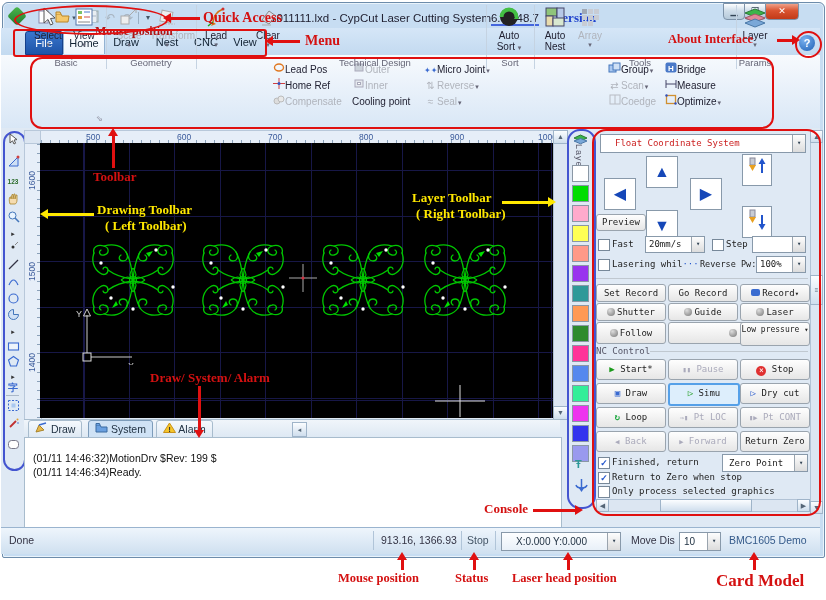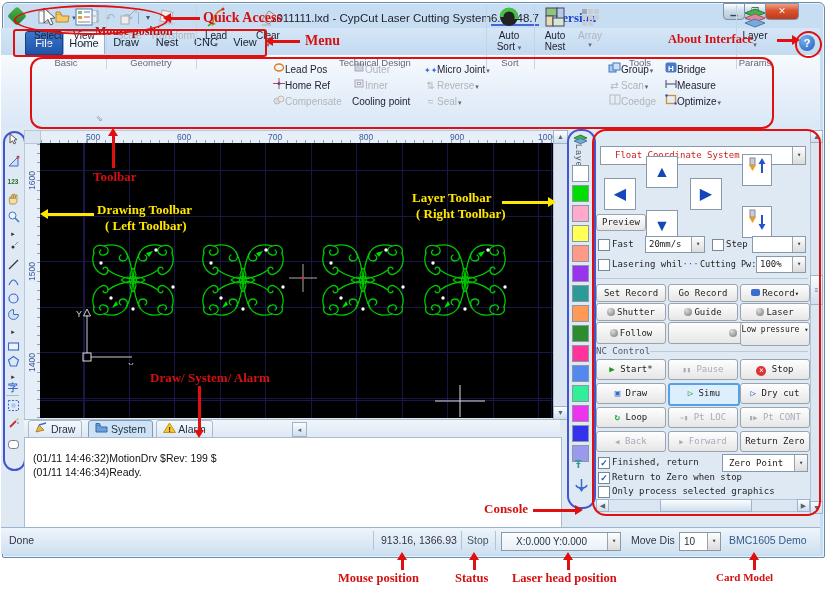--- a/index.html
+++ b/index.html
@@ -502,21 +502,21 @@
     </div>
   <span class="abs" style="left:575px;top:458px;color:#2e9999;font-weight:bold;font-size:11px;">Ŧ</span>
   <span class="abs" style="left:574px;top:477px;"><svg width="15" height="16">
         <line x1="7.5" y1="2" x2="7.5" y2="11" stroke="#3a6ad0" stroke-width="1.5"></line>
         <path d="M2,8 C3,12 12,12 13,8" fill="none" stroke="#3a6ad0" stroke-width="1.5"></path>
         <polygon points="7.5,15 4.5,10.5 10.5,10.5" fill="#3a6ad0"></polygon>
       </svg></span>
 
   <div class="rrect" style="left:592px;top:129px;width:225px;height:383px;border-radius:14px;"></div>
 
-  <div class="combo" style="left:600px;top:134px;width:204px;height:17px;margin-top:12px;">
+  <div class="combo" style="left:600px;top:134px;width:204px;height:17px;">
     <span style="position:absolute;left:14px;top:3px;color:#cc2222;">Float Coordinate System</span>
     <span class="cara" style="line-height:17px;">▾</span>
   </div>
   <div class="dirbtn" style="left:646px;top:156px;">▲</div>
   <div class="dirbtn" style="left:604px;top:178px;">◀</div>
   <div class="dirbtn" style="left:690px;top:178px;">▶</div>
   <div class="dirbtn" style="left:646px;top:210px;">▼</div>
   <div class="nozbtn" style="left:742px;top:154px;"><svg width="24" height="26">
         <rect x="5" y="3" width="5" height="7" fill="#c8ccd4" stroke="#889"></rect>
         <polygon points="4,10 11,10 7.5,16 " fill="#e8a020"></polygon>
@@ -539,21 +539,21 @@
     </div>
   <div class="cb" style="left:712px;top:239px;"></div>
   <span class="plab" style="left:726px;top:239px;">Step</span>
   <div class="combo" style="left:752px;top:236px;width:52px;height:15px;">
       <span style="position:absolute;left:3px;top:19px;">50mm</span>
       <span class="cara" style="line-height:15px;">▾</span>
     </div>
 
   <div class="cb" style="left:598px;top:259px;"></div>
   <span class="plab" style="left:612px;top:259px;"><span>Lasering whil</span><span style="color:#2255cc;">···</span></span>
-  <span class="plab" style="left:700px;top:259px;font-size:8.5px;">Cutting Pw:</span>
+  <span class="plab" style="left:700px;top:259px;font-size:8.5px;">Reverse Pw:</span>
   <div class="combo" style="left:756px;top:256px;width:48px;height:15px;">
       <span style="position:absolute;left:3px;top:2px;">100%</span>
       <span class="cara" style="line-height:15px;">▾</span>
     </div>
 
   <div class="abs" style="left:596px;top:278px;width:212px;height:1px;background:#c0c8d0;"></div>
 
   <div class="pbtn" style="left:596px;top:284px;width:68px;height:16px;line-height:16px;">Set Record</div>
   <div class="pbtn" style="left:668px;top:284px;width:68px;height:16px;line-height:16px;">Go Record</div>
   <div class="pbtn" style="left:740px;top:284px;width:68px;height:16px;line-height:16px;"><span style="display:inline-block;width:9px;height:7px;background:#3a6cd0;border-radius:2px;margin-right:2px;"></span><span>Record</span><span style="font-size:7px;">▾</span></div>
@@ -651,15 +651,15 @@
     <div class="tri up" style="left:397px;top:552px;"></div>
   <div class="ann" style="left:338px;top:571px;font-size:12.5px;">Mouse position</div>
   <div class="vline" style="left:473px;top:558px;height:12px;"></div>
     <div class="tri up" style="left:469px;top:552px;"></div>
   <div class="ann" style="left:455px;top:571px;font-size:12.5px;">Status</div>
   <div class="vline" style="left:567px;top:558px;height:12px;"></div>
     <div class="tri up" style="left:563px;top:552px;"></div>
   <div class="ann" style="left:512px;top:571px;font-size:12.5px;">Laser head position</div>
   <div class="vline" style="left:753px;top:558px;height:12px;"></div>
     <div class="tri up" style="left:749px;top:552px;"></div>
-  <div class="ann" style="left:716px;top:571px;font-size:11px;">Card Model</div>
+  <div class="ann" style="left:716px;top:571px;font-size:17px;">Card Model</div>
 
 </div>
 
 </body></html>

